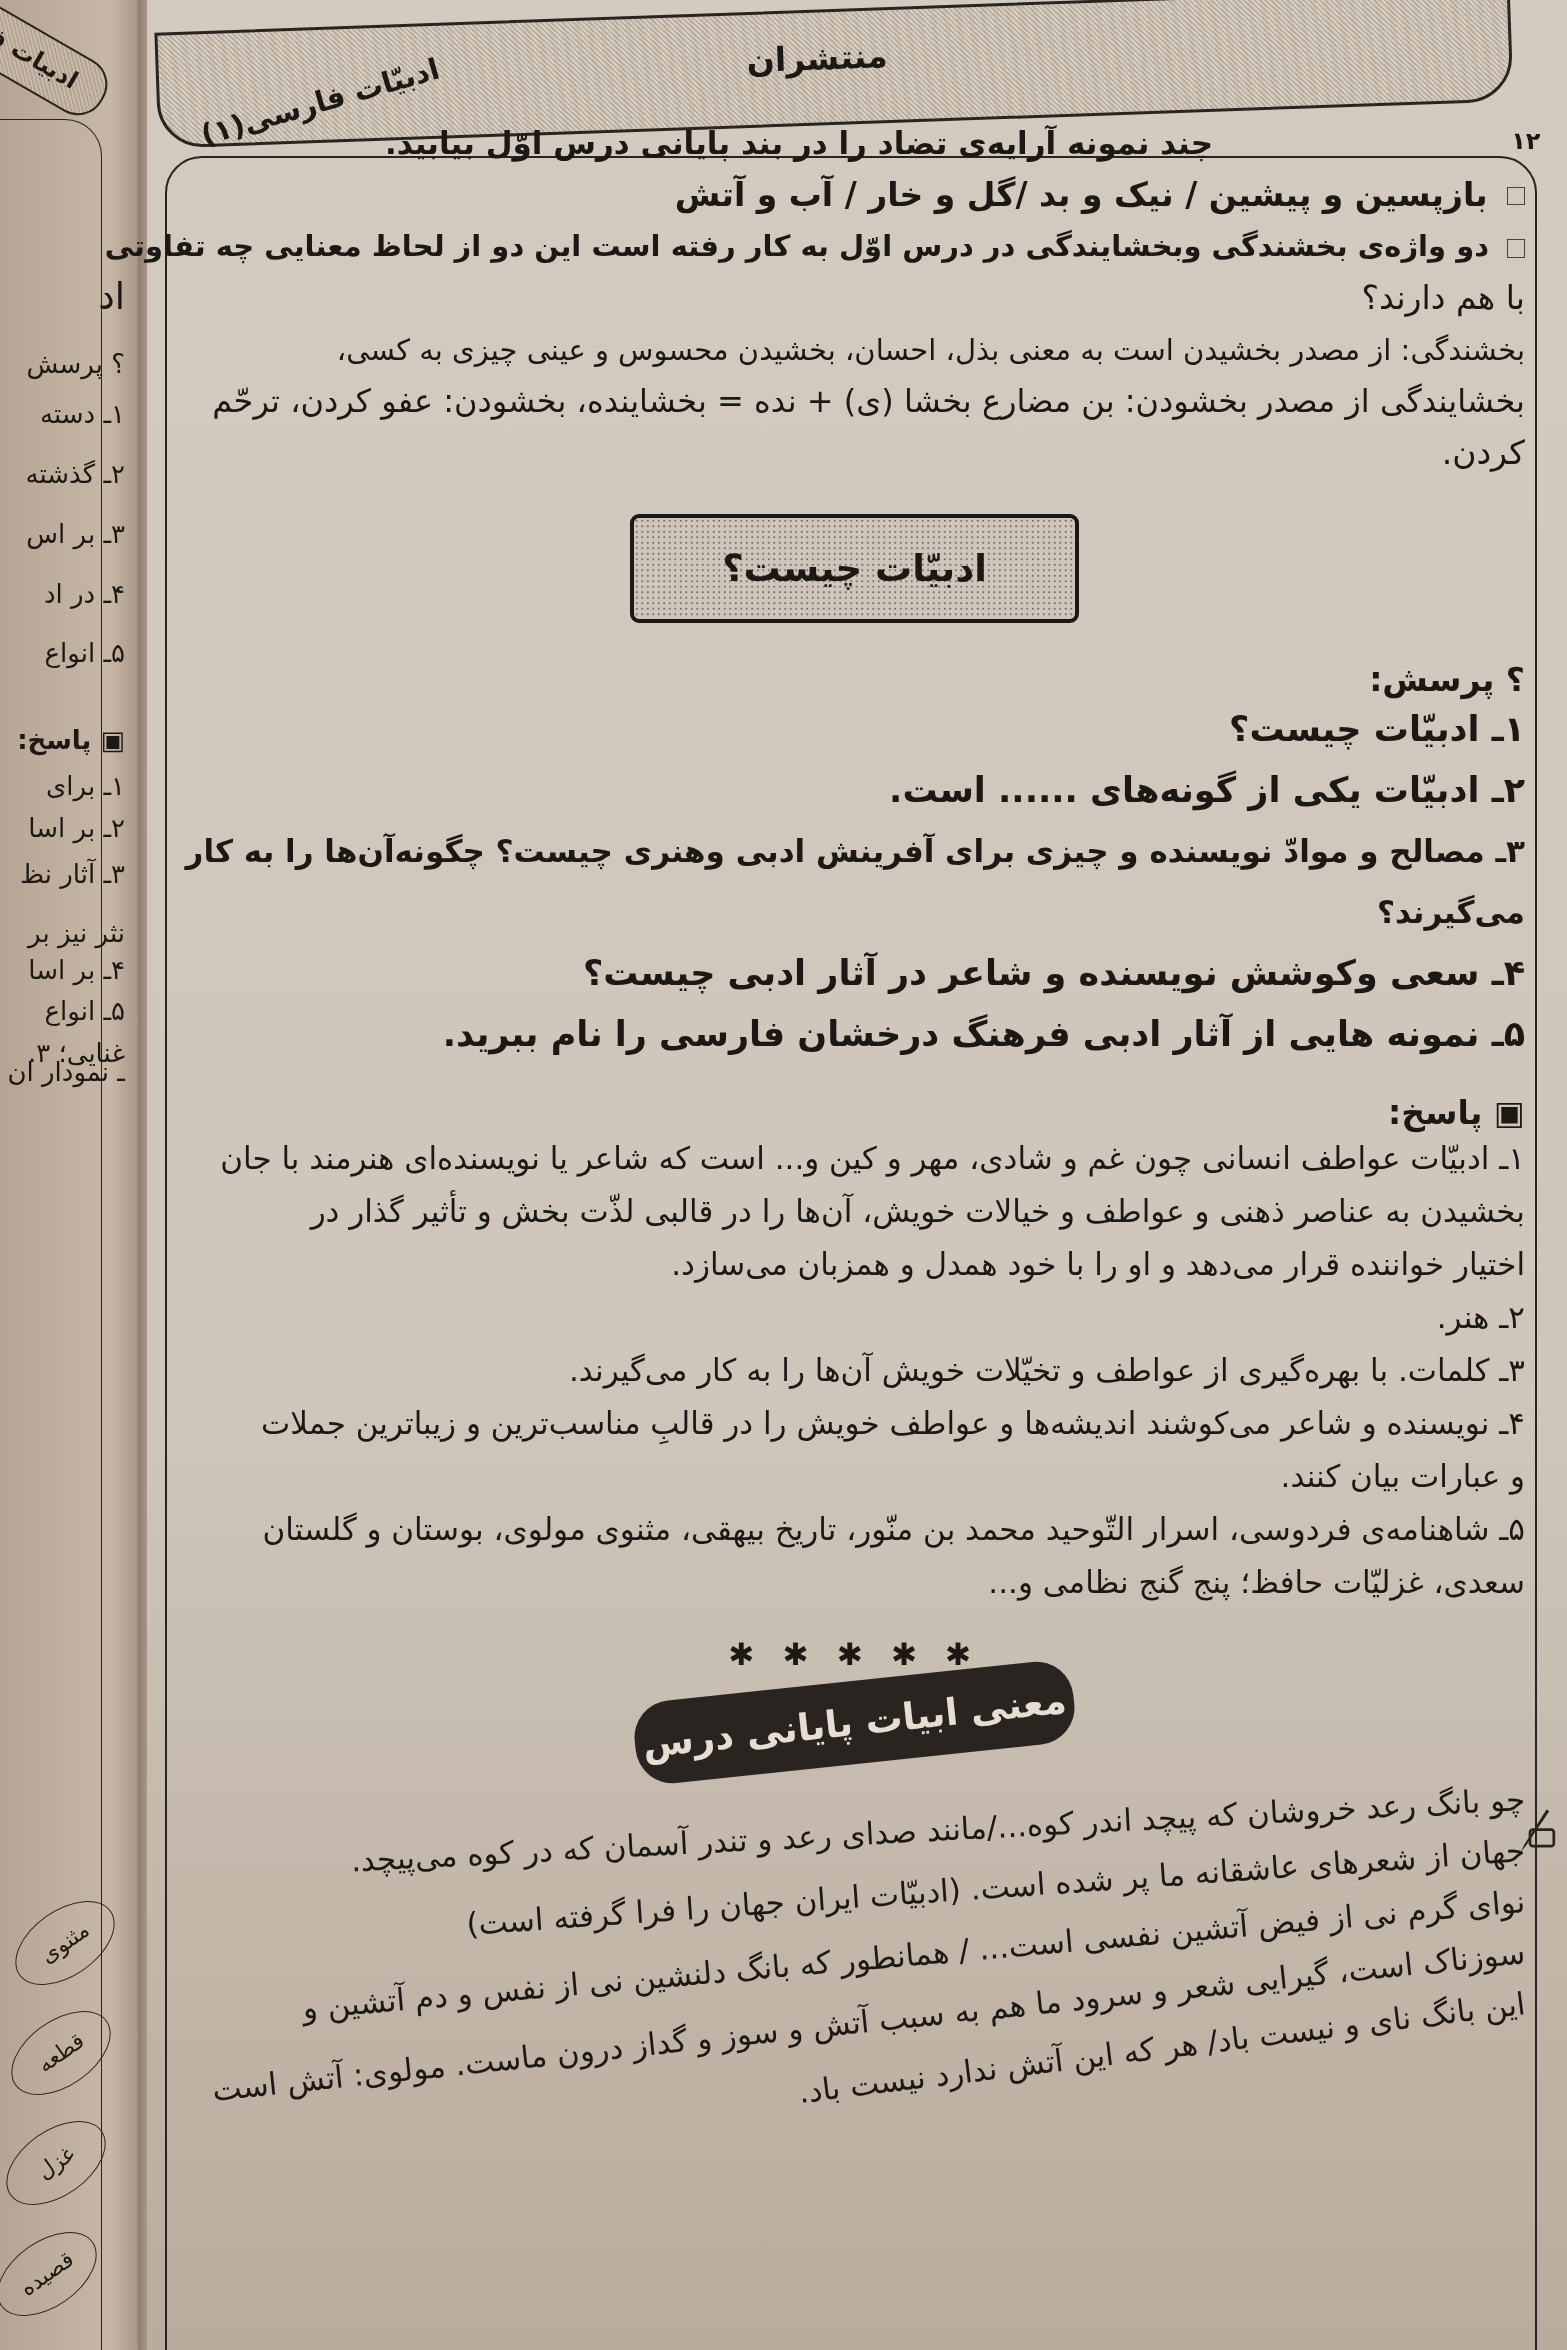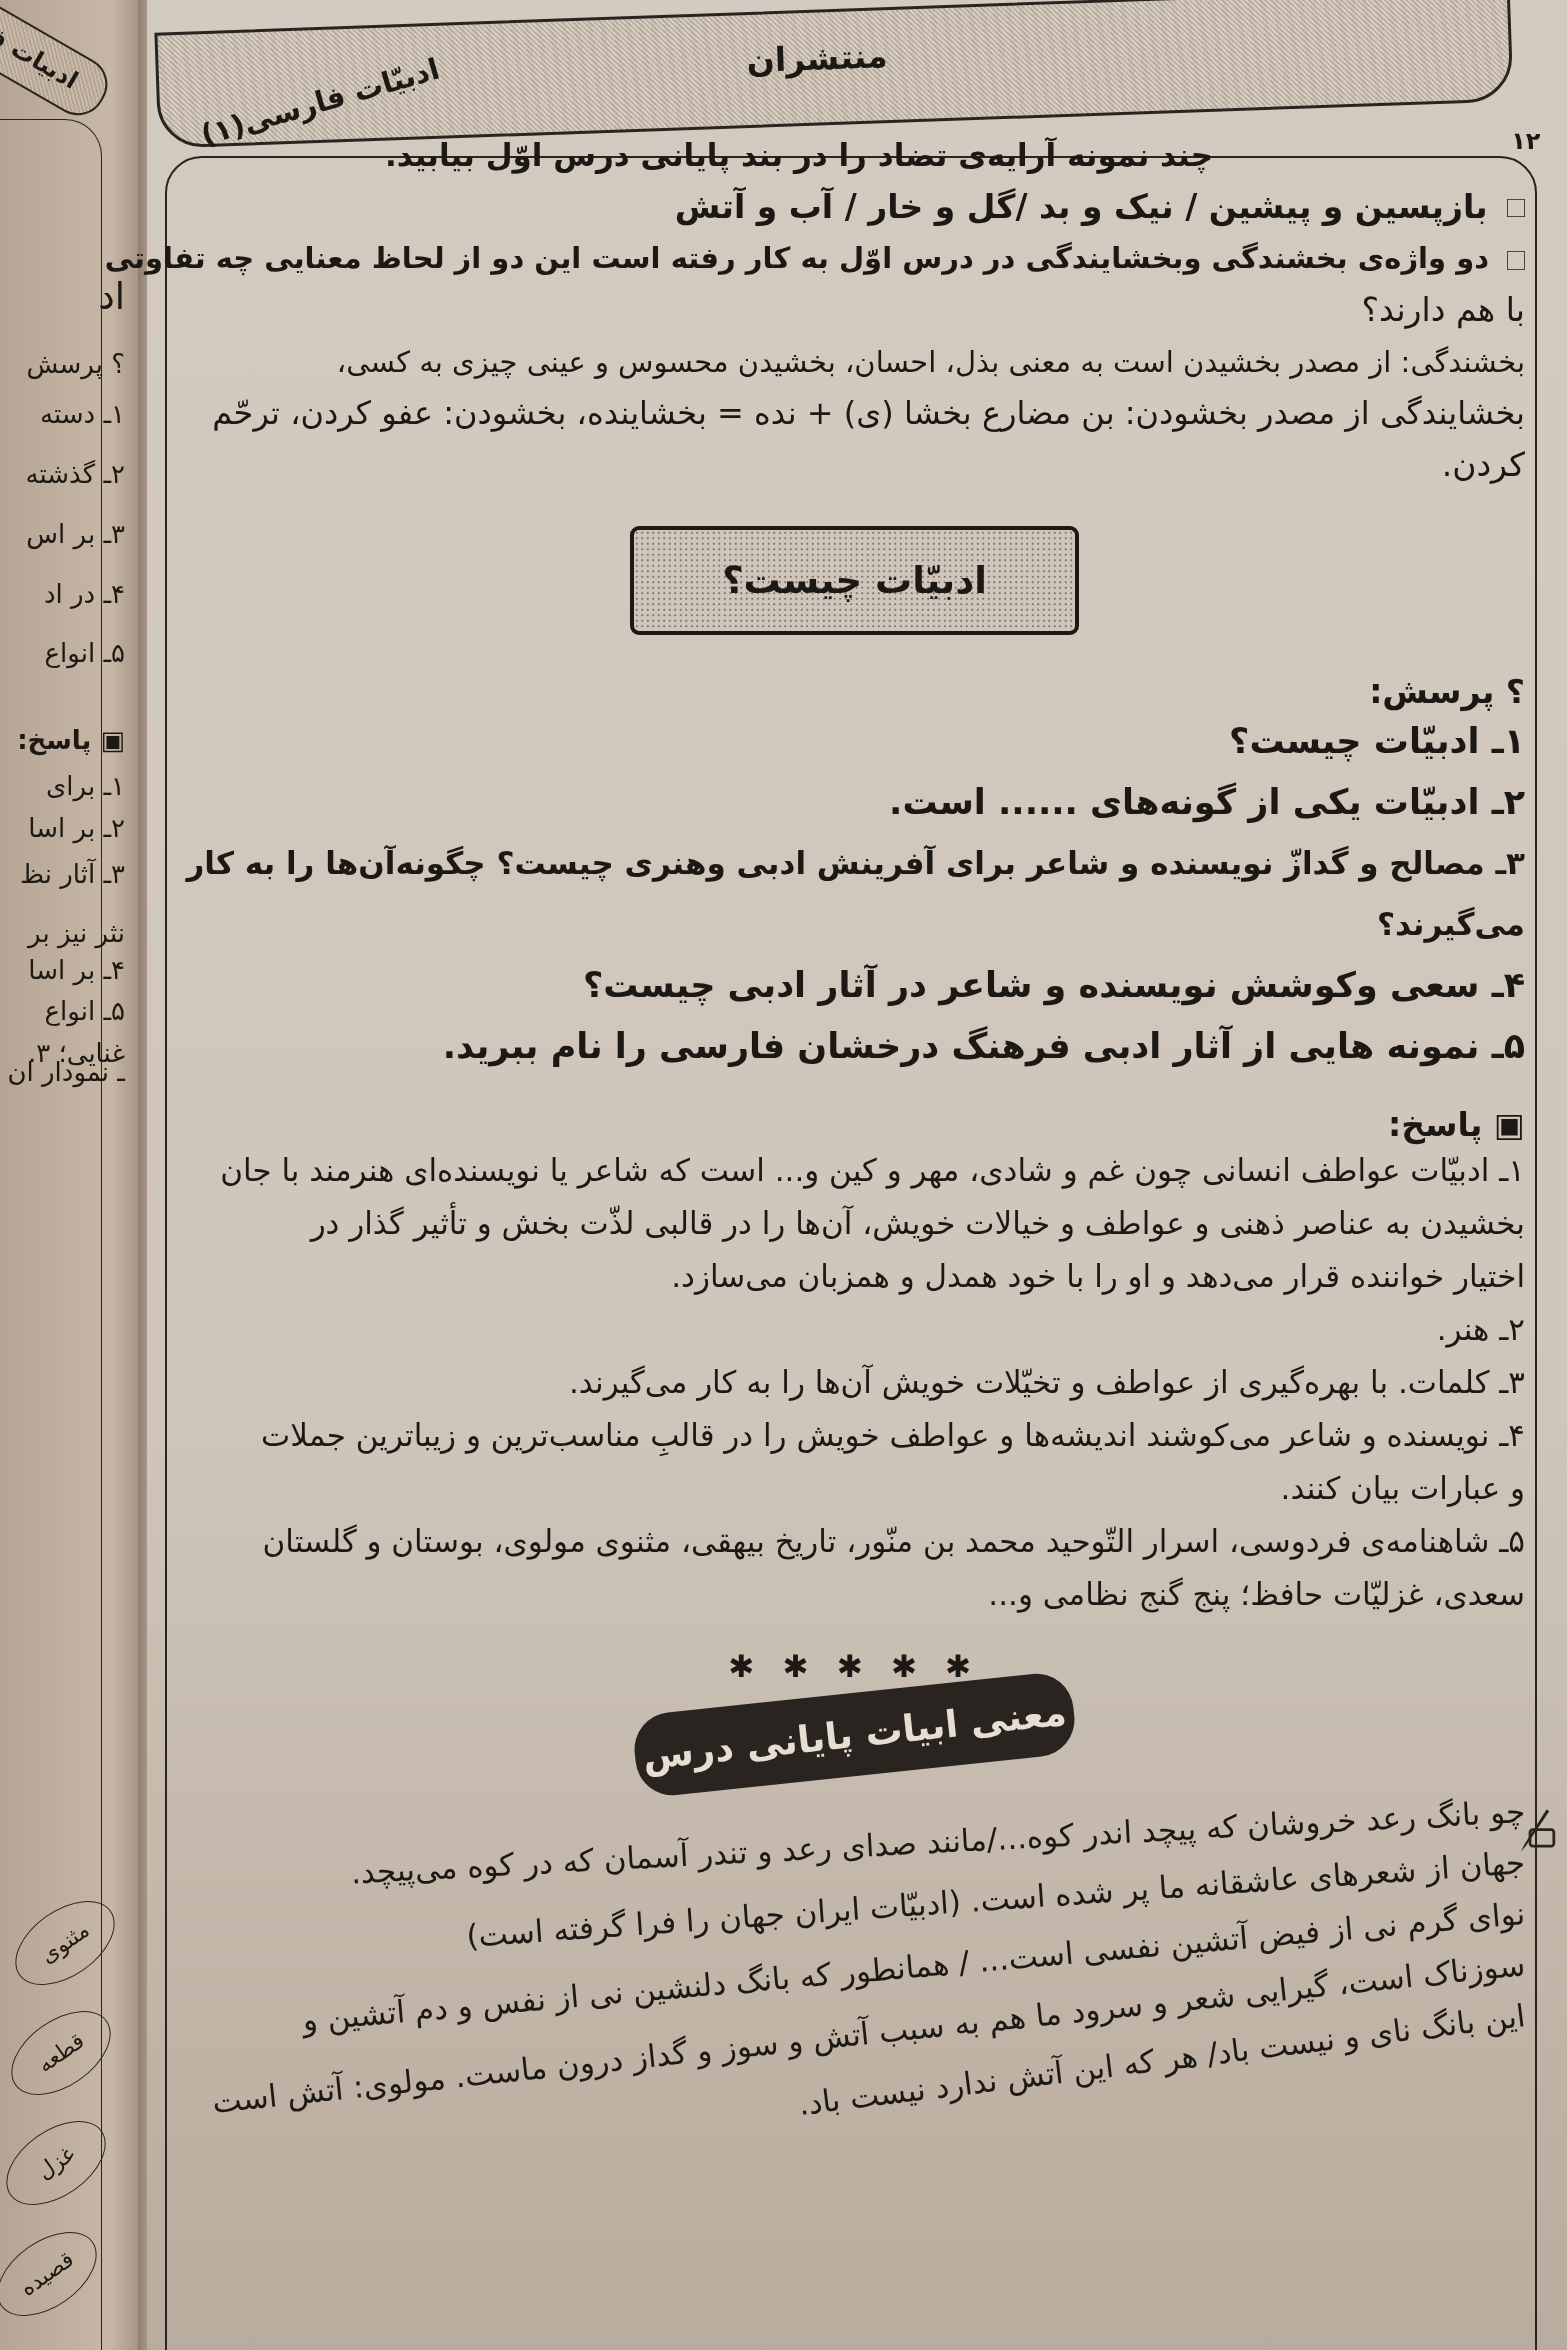--- a/index.html
+++ b/index.html
@@ -58,21 +58,21 @@
   }
   .header-pageno {
     position: absolute; right: 27.5px; top: 127px; font-size: 24px; font-weight: bold;
   }
   .frame {
     position: absolute; left: 18.4px; top: 156px; width: 1368px; height: 2204px;
     border: 2.8px solid #2a2420; border-radius: 37px 37px 0 0;
   }
   .content {
     position: absolute; left: 37px; top: 119px; width: 1341px;
-    direction: rtl; text-align: right; margin-top: 12px;
+    direction: rtl; text-align: right;
   }
   .line { font-size: 33px; line-height: 48px; margin: 0 0 3.7px 0; white-space: nowrap; }
   .bold { font-weight: bold; }
   .checkbox {
     display: inline-block; width: 16.5px; height: 16.5px; border: 1.8px solid #4a433c;
     margin-left: 7.3px; vertical-align: middle;
   }
   .title-box {
     margin: 37px auto 37px auto; width: 441px; height: 101px;
     border: 4.6px solid #1c1814; border-radius: 9px;
@@ -145,21 +145,21 @@
     <div class="line">با هم دارند؟</div>
     <div class="line" style="font-size:29px;">بخشندگی: از مصدر بخشیدن است به معنی بذل، احسان، بخشیدن محسوس و عینی چیزی به کسی،</div>
     <div class="line" style="font-size:32px;">بخشایندگی از مصدر بخشودن: بن مضارع بخشا (ی) + نده = بخشاینده، بخشودن: عفو کردن، ترحّم</div>
     <div class="line">کردن.</div>
 
     <div class="title-box">ادبیّات چیست؟</div>
 
     <div class="section-label">؟ پرسش:</div>
     <div class="q-line">۱ـ ادبیّات چیست؟</div>
     <div class="q-line">۲ـ ادبیّات یکی از گونه‌های ...... است.</div>
-    <div class="q-line" style="font-size:31px;">۳ـ مصالح و گدازّ نویسنده و شاعر برای آفرینش ادبی وهنری چیست؟ چگونه‌آن‌ها را به کار می‌گیرند؟</div>
+    <div class="q-line" style="font-size:31px;">۳ـ مصالح و موادّ نویسنده و چیزی برای آفرینش ادبی وهنری چیست؟ چگونه‌آن‌ها را به کار می‌گیرند؟</div>
     <div class="q-line">۴ـ سعی وکوشش نویسنده و شاعر در آثار ادبی چیست؟</div>
     <div class="q-line">۵ـ نمونه هایی از آثار ادبی فرهنگ درخشان فارسی را نام ببرید.</div>
 
     <div class="section-label" style="margin-top:27.5px;">▣ پاسخ:</div>
     <div class="a-line">۱ـ ادبیّات عواطف انسانی چون غم و شادی، مهر و کین و... است که شاعر یا نویسنده‌ای هنرمند با جان</div>
     <div class="a-line">بخشیدن به عناصر ذهنی و عواطف و خیالات خویش، آن‌ها را در قالبی لذّت بخش و تأثیر گذار در</div>
     <div class="a-line">اختیار خواننده قرار می‌دهد و او را با خود همدل و همزبان می‌سازد.</div>
     <div class="a-line">۲ـ هنر.</div>
     <div class="a-line">۳ـ کلمات. با بهره‌گیری از عواطف و تخیّلات خویش آن‌ها را به کار می‌گیرند.</div>
     <div class="a-line">۴ـ نویسنده و شاعر می‌کوشند اندیشه‌ها و عواطف خویش را در قالبِ مناسب‌ترین و زیباترین جملات</div>

